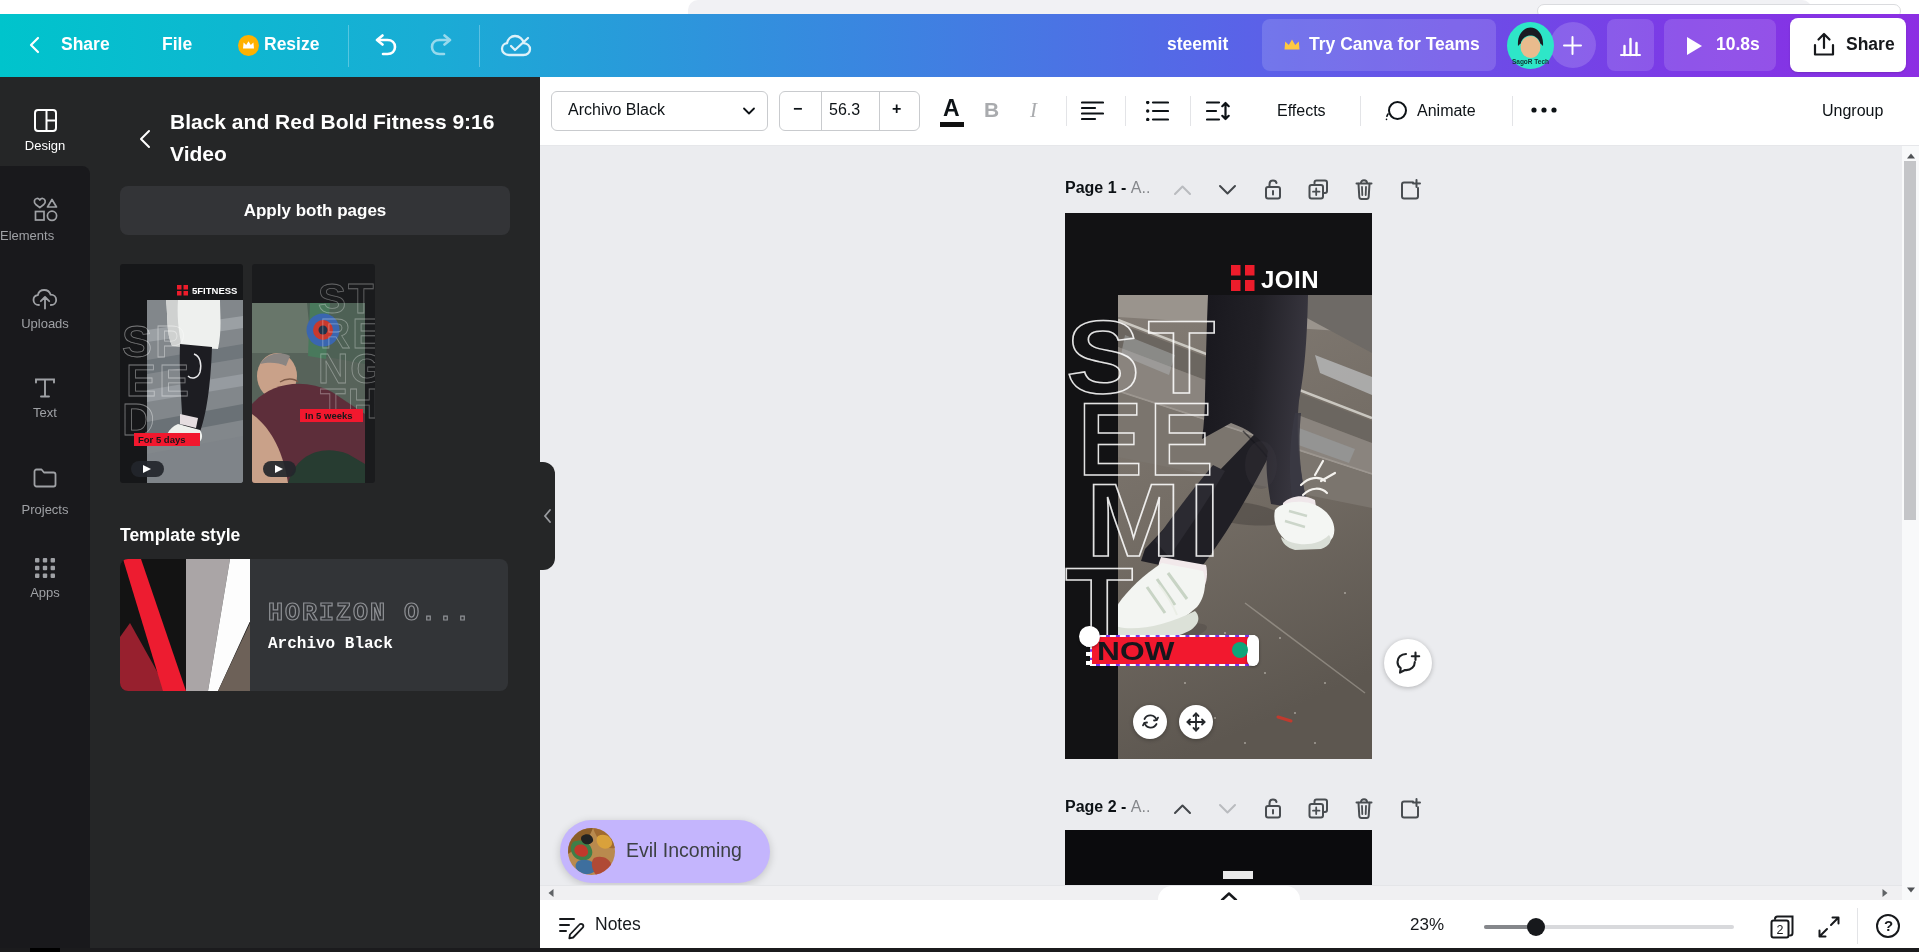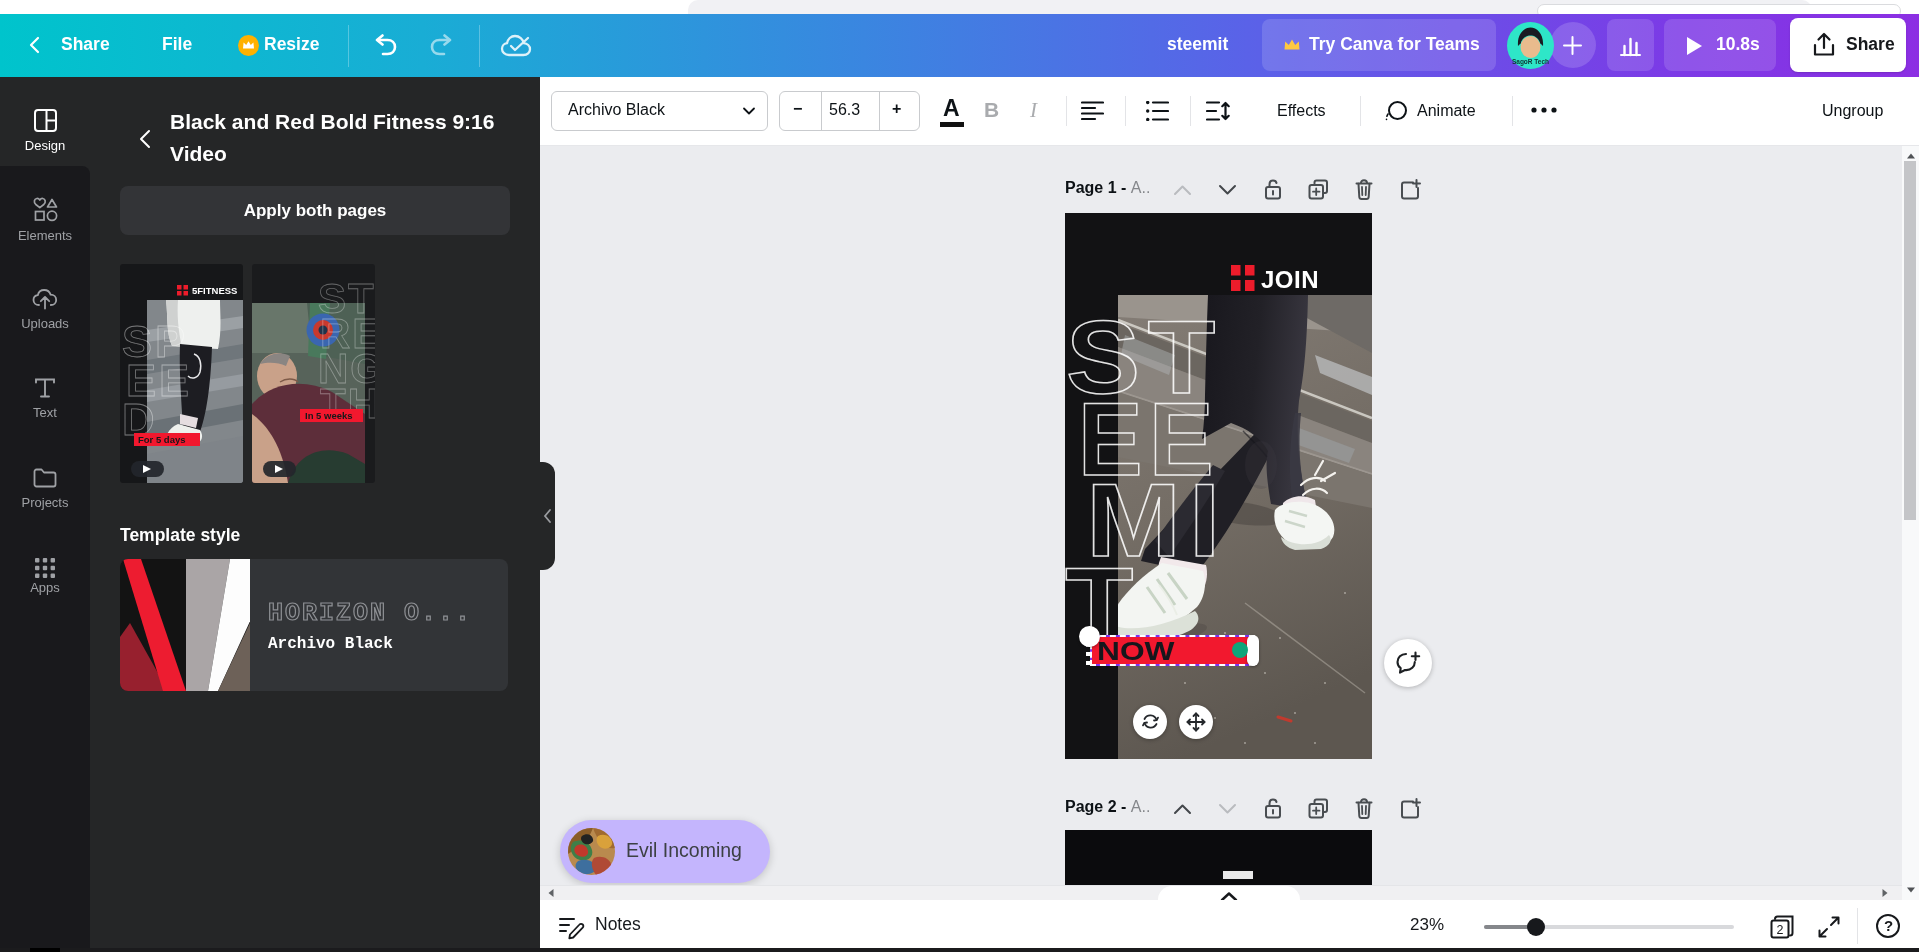--- a/index.html
+++ b/index.html
@@ -91,21 +91,21 @@
   <div id="rail" class="abs" style="left:0;top:77px;width:90px;height:875px;">
 
     <div class="abs" style="left:0;top:31px;width:90px;text-align:center;color:#fff;">
       <svg style="margin:0 auto;" class="ico" width="25" height="25" viewBox="0 0 25 25">
         <rect x="2" y="2" width="21" height="21" rx="3" stroke="#fff" stroke-width="2" fill="none"></rect>
         <path d="M13.5 2.5 V22.5 M13.5 12.5 H22.5" stroke="#fff" stroke-width="2" fill="none"></path>
       </svg>
       <div style="font-size:13px;margin-top:5px;">Design</div>
     </div>
 
-    <div class="abs" style="left:0;top:119px;width:90px;text-align:center;color:#9fa1a5;">
+    <div class="abs" style="left:0;top:119px;width:90px;text-align:left;color:#9fa1a5;">
       <svg style="margin:0 auto;" class="ico" width="27" height="27" viewBox="0 0 27 27">
         <path d="M7 10 C4.5 7.5 5.5 4.5 8 4 C9.5 3.7 10.5 4.8 11 5.5 C11.5 4.8 12.5 3.7 14 4 C16.5 4.5 17.5 7.5 15 10 L11 13.2 Z" stroke="#9fa1a5" stroke-width="1.7" fill="none" stroke-linejoin="round" transform="translate(-3.2,-1.5)"></path>
         <path d="M20 3.5 L24.5 11 H15.5 Z" stroke="#9fa1a5" stroke-width="1.7" fill="none" stroke-linejoin="round"></path>
         <rect x="3.5" y="15.5" width="8.5" height="8.5" stroke="#9fa1a5" stroke-width="1.7" fill="none"></rect>
         <circle cx="20" cy="19.8" r="4.6" stroke="#9fa1a5" stroke-width="1.7" fill="none"></circle>
       </svg>
       <div style="font-size:13px;margin-top:5px;">Elements</div>
     </div>
 
     <div class="abs" style="left:0;top:209px;width:90px;text-align:center;color:#9fa1a5;">
@@ -120,38 +120,38 @@
       <svg style="margin:0 auto;" class="ico" width="24" height="24" viewBox="0 0 24 24">
         <path d="M3 6.5 V3.5 H21 V6.5 M12 3.5 V20.5 M8 20.5 H16" stroke="#9fa1a5" stroke-width="1.9" fill="none" stroke-linecap="round"></path>
       </svg>
       <div style="font-size:13px;margin-top:5px;">Text</div>
     </div>
 
     <div class="abs" style="left:0;top:389px;width:90px;text-align:center;color:#9fa1a5;">
       <svg style="margin:0 auto;" class="ico" width="26" height="24" viewBox="0 0 26 24">
         <path d="M2.5 5.5 C2.5 4.4 3.4 3.5 4.5 3.5 H9.5 L12 6.5 H21.5 C22.6 6.5 23.5 7.4 23.5 8.5 V18.5 C23.5 19.6 22.6 20.5 21.5 20.5 H4.5 C3.4 20.5 2.5 19.6 2.5 18.5 Z" stroke="#9fa1a5" stroke-width="1.8" fill="none" stroke-linejoin="round"></path>
       </svg>
-      <div style="font-size:13px;margin-top:5px;">Projects</div>
+      <div style="font-size:13px;margin-top:12px;">Projects</div>
     </div>
 
     <div class="abs" style="left:0;top:479px;width:90px;text-align:center;color:#9fa1a5;">
       <svg style="margin:0 auto;" class="ico" width="24" height="24" viewBox="0 0 24 24">
         <g fill="#9fa1a5">
           <rect x="2" y="2" width="4.4" height="4.4" rx="1"></rect>
             <rect x="9.8" y="2" width="4.4" height="4.4" rx="1"></rect>
             <rect x="17.6" y="2" width="4.4" height="4.4" rx="1"></rect>
           <rect x="2" y="9.8" width="4.4" height="4.4" rx="1"></rect>
             <rect x="9.8" y="9.8" width="4.4" height="4.4" rx="1"></rect>
             <rect x="17.6" y="9.8" width="4.4" height="4.4" rx="1"></rect>
           <rect x="2" y="17.6" width="4.4" height="4.4" rx="1"></rect>
             <rect x="9.8" y="17.6" width="4.4" height="4.4" rx="1"></rect>
             <rect x="17.6" y="17.6" width="4.4" height="4.4" rx="1"></rect>
         </g>
       </svg>
-      <div style="font-size:13px;">Apps</div>
+      <div style="font-size:13px;margin-top:5px;">Apps</div>
     </div>
   </div>
 
   <div id="panel" class="abs" style="left:90px;top:77px;width:450px;height:875px;background:#252627;color:#fff;">
     <svg class="abs" style="left:46px;top:52px;" width="18" height="20" viewBox="0 0 18 20">
         <path d="M13 2 L5 10 L13 18" stroke="#fff" stroke-width="2" fill="none" stroke-linecap="round" stroke-linejoin="round"></path>
       </svg>
     <div class="abs" style="left:80px;top:29px;width:330px;font-size:21px;font-weight:bold;line-height:32px;">Black and Red Bold Fitness 9:16 Video</div>
     <div class="abs" style="left:30px;top:109px;width:390px;height:49px;background:#333437;border-radius:8px;text-align:center;line-height:49px;font-size:17px;font-weight:bold;">Apply both pages</div>
 

